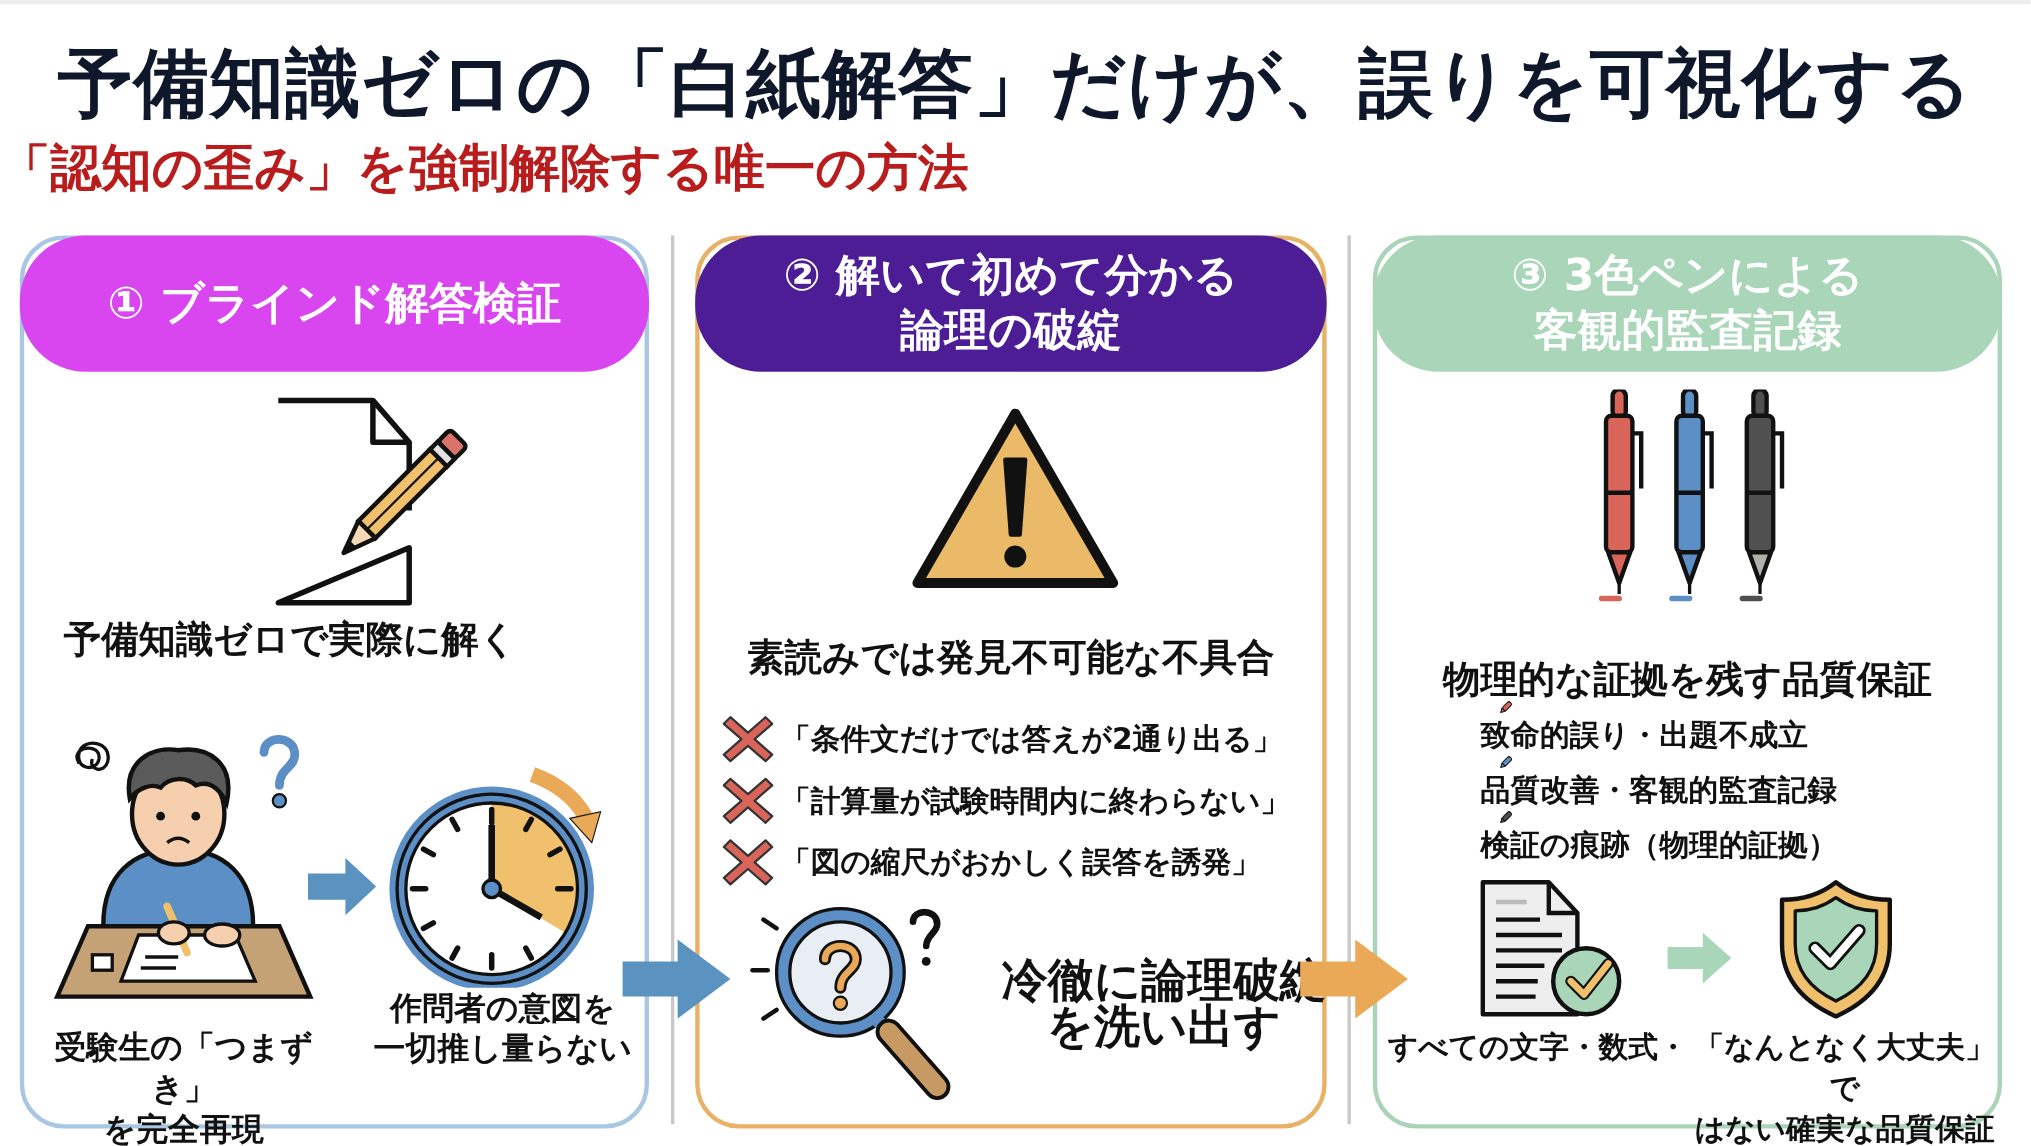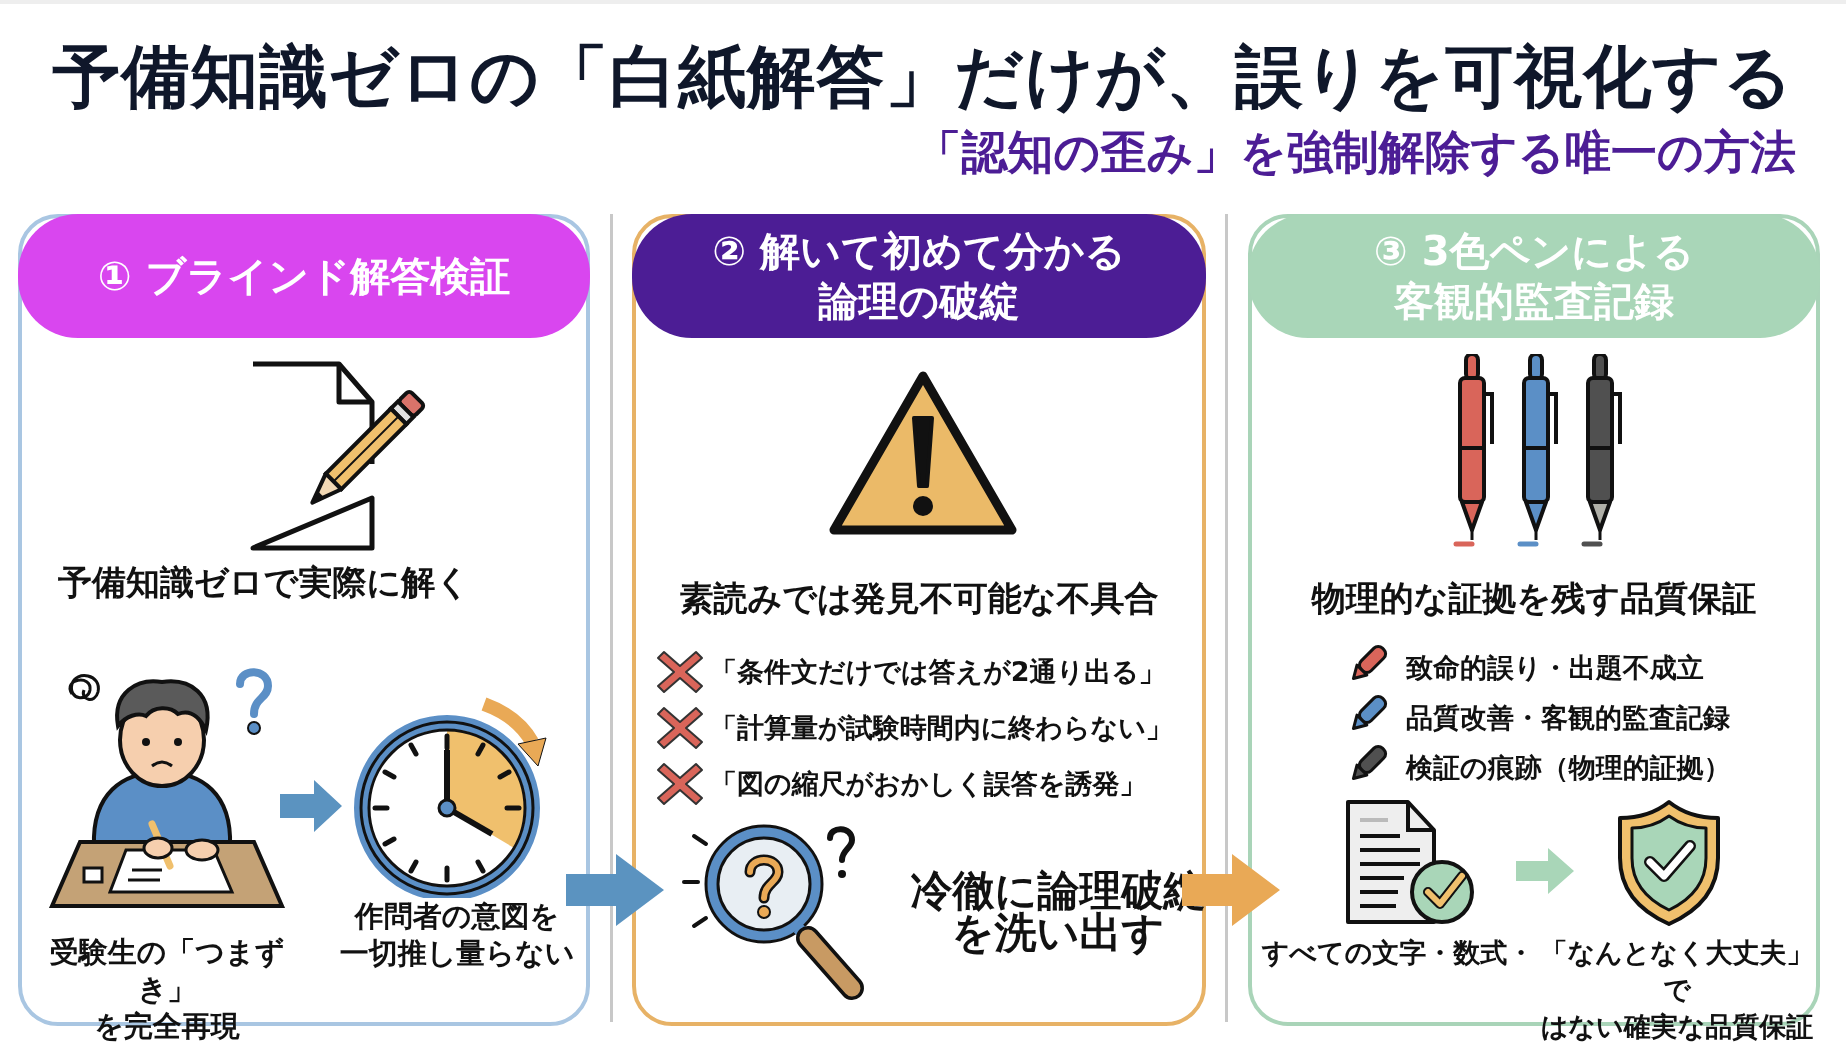--- a/index.html
+++ b/index.html
@@ -1,20 +1,20 @@
 <!DOCTYPE html>
 <html><head>
 <meta charset="utf-8">
 <style>
   * { box-sizing: border-box; margin: 0; padding: 0; }
   html, body { width: 1846px; height: 1042px; background: #ffffff; overflow: hidden; }
   body { font-family: "DejaVu Sans", "Liberation Sans", sans-serif; color: #111; position: relative; }
   .topbar { position: absolute; left: 0; top: 0; width: 1846px; height: 4px; background: #eeeeee; }
   .title { position: absolute; left: 0; top: 36px; width: 1846px; text-align: center; font-size: 68px; font-weight: bold; letter-spacing: 1px; color: #0f172a; line-height: 82px; }
-  .subtitle { position: absolute; left: 0; top: 124px; width: 1846px; text-align: right; font-size: 46px; font-weight: bold; color: #4c1d95; line-height: 56px; padding-right: 50px; }
+  .subtitle { position: absolute; left: 0; top: 124px; width: 1846px; text-align: left; font-size: 46px; font-weight: bold; color: #b91c1c; line-height: 56px; padding-right: 50px; }
 
   .divider { position: absolute; top: 214px; width: 3px; height: 808px; background: #c8c8c8; }
 
   .panel { position: absolute; top: 214px; height: 812px; border-radius: 40px; border: 4px solid; background: #fff; }
   .panel-head { position: absolute; left: -4px; top: -4px; right: -4px; height: 124px; border-radius: 60px 60px 60px 60px / 60px 60px 60px 60px; display: flex; align-items: center; justify-content: center; text-align: center; color: #fff; font-weight: bold; font-size: 40px; line-height: 50px; }
   .p1 { left: 18px; width: 572px; border-color: #a9c6e2; }
   .p1 .panel-head { background: #d946ef; }
   .p2 { left: 632px; width: 574px; border-color: #e7b266; }
   .p2 .panel-head { background: #4c1d95; }
   .p3 { left: 1248px; width: 572px; border-color: #a9d4b8; }
@@ -24,21 +24,21 @@
   .caption { position: absolute; font-weight: bold; color: #111; text-align: center; }
   .cap-main { font-size: 34px; line-height: 40px; }
   .cap-small { font-size: 29px; line-height: 37px; }
 
   .xlist { position: absolute; left: 20px; top: 426px; width: 540px; }
   .xrow { display: flex; align-items: center; height: 56px; }
   .xrow .xicon { width: 48px; height: 48px; margin-right: 6px; }
   .xrow .xtxt { font-size: 27px; font-weight: bold; white-space: nowrap; }
 
   .penlist { position: absolute; left: 94px; top: 418px; width: 420px; }
-  .penrow { display: flex; align-items: flex-end; height: 50px; }
+  .penrow { display: flex; align-items: flex-start; height: 50px; flex-direction: column; }
   .penrow .picon { width: 46px; height: 46px; margin-right: 14px; }
   .penrow .ptxt { font-size: 27px; font-weight: bold; white-space: nowrap; }
 
   .flow-arrow { position: absolute; }
 </style>
 </head>
 <body>
 
 <div class="topbar"></div>
 
@@ -220,21 +220,21 @@
       <rect x="12" y="0" width="12" height="26" rx="6" fill="#505050" stroke="#111" stroke-width="4"></rect>
       <rect x="6" y="24" width="24" height="124" rx="5" fill="#505050" stroke="#111" stroke-width="4"></rect>
       <line x1="6" y1="94" x2="30" y2="94" stroke="#111" stroke-width="4"></line>
       <path d="M30 40 L38 40 L38 90" fill="none" stroke="#111" stroke-width="4"></path>
       <path d="M8 148 L28 148 L18 176 Z" fill="#b0b0a8" stroke="#111" stroke-width="4" stroke-linejoin="round"></path>
       <line x1="18" y1="176" x2="18" y2="186" stroke="#111" stroke-width="3"></line>
       <path d="M2 190 L18 190" stroke="#505050" stroke-width="5" stroke-linecap="round"></path>
     </g>
   </svg>
 
-  <div class="caption cap-main" style="left:0;width:564px;top:360px">物理的な証拠を残す品質保証</div>
+  <div class="caption cap-main" style="left:0;width:564px;top:380px">物理的な証拠を残す品質保証</div>
 
   <div class="penlist">
     <div class="penrow">
       <svg class="picon" viewBox="0 0 46 46">
           <g transform="translate(23,23) rotate(45)">
             <rect x="-7" y="-20" width="14" height="30" rx="6" fill="#d9655a" stroke="#111" stroke-width="3"></rect>
             <path d="M-7 10 L7 10 L0 22 Z" fill="#d9655a" stroke="#111" stroke-width="3" stroke-linejoin="round"></path>
           </g>
         </svg>
       <span class="ptxt">致命的誤り・出題不成立</span>

